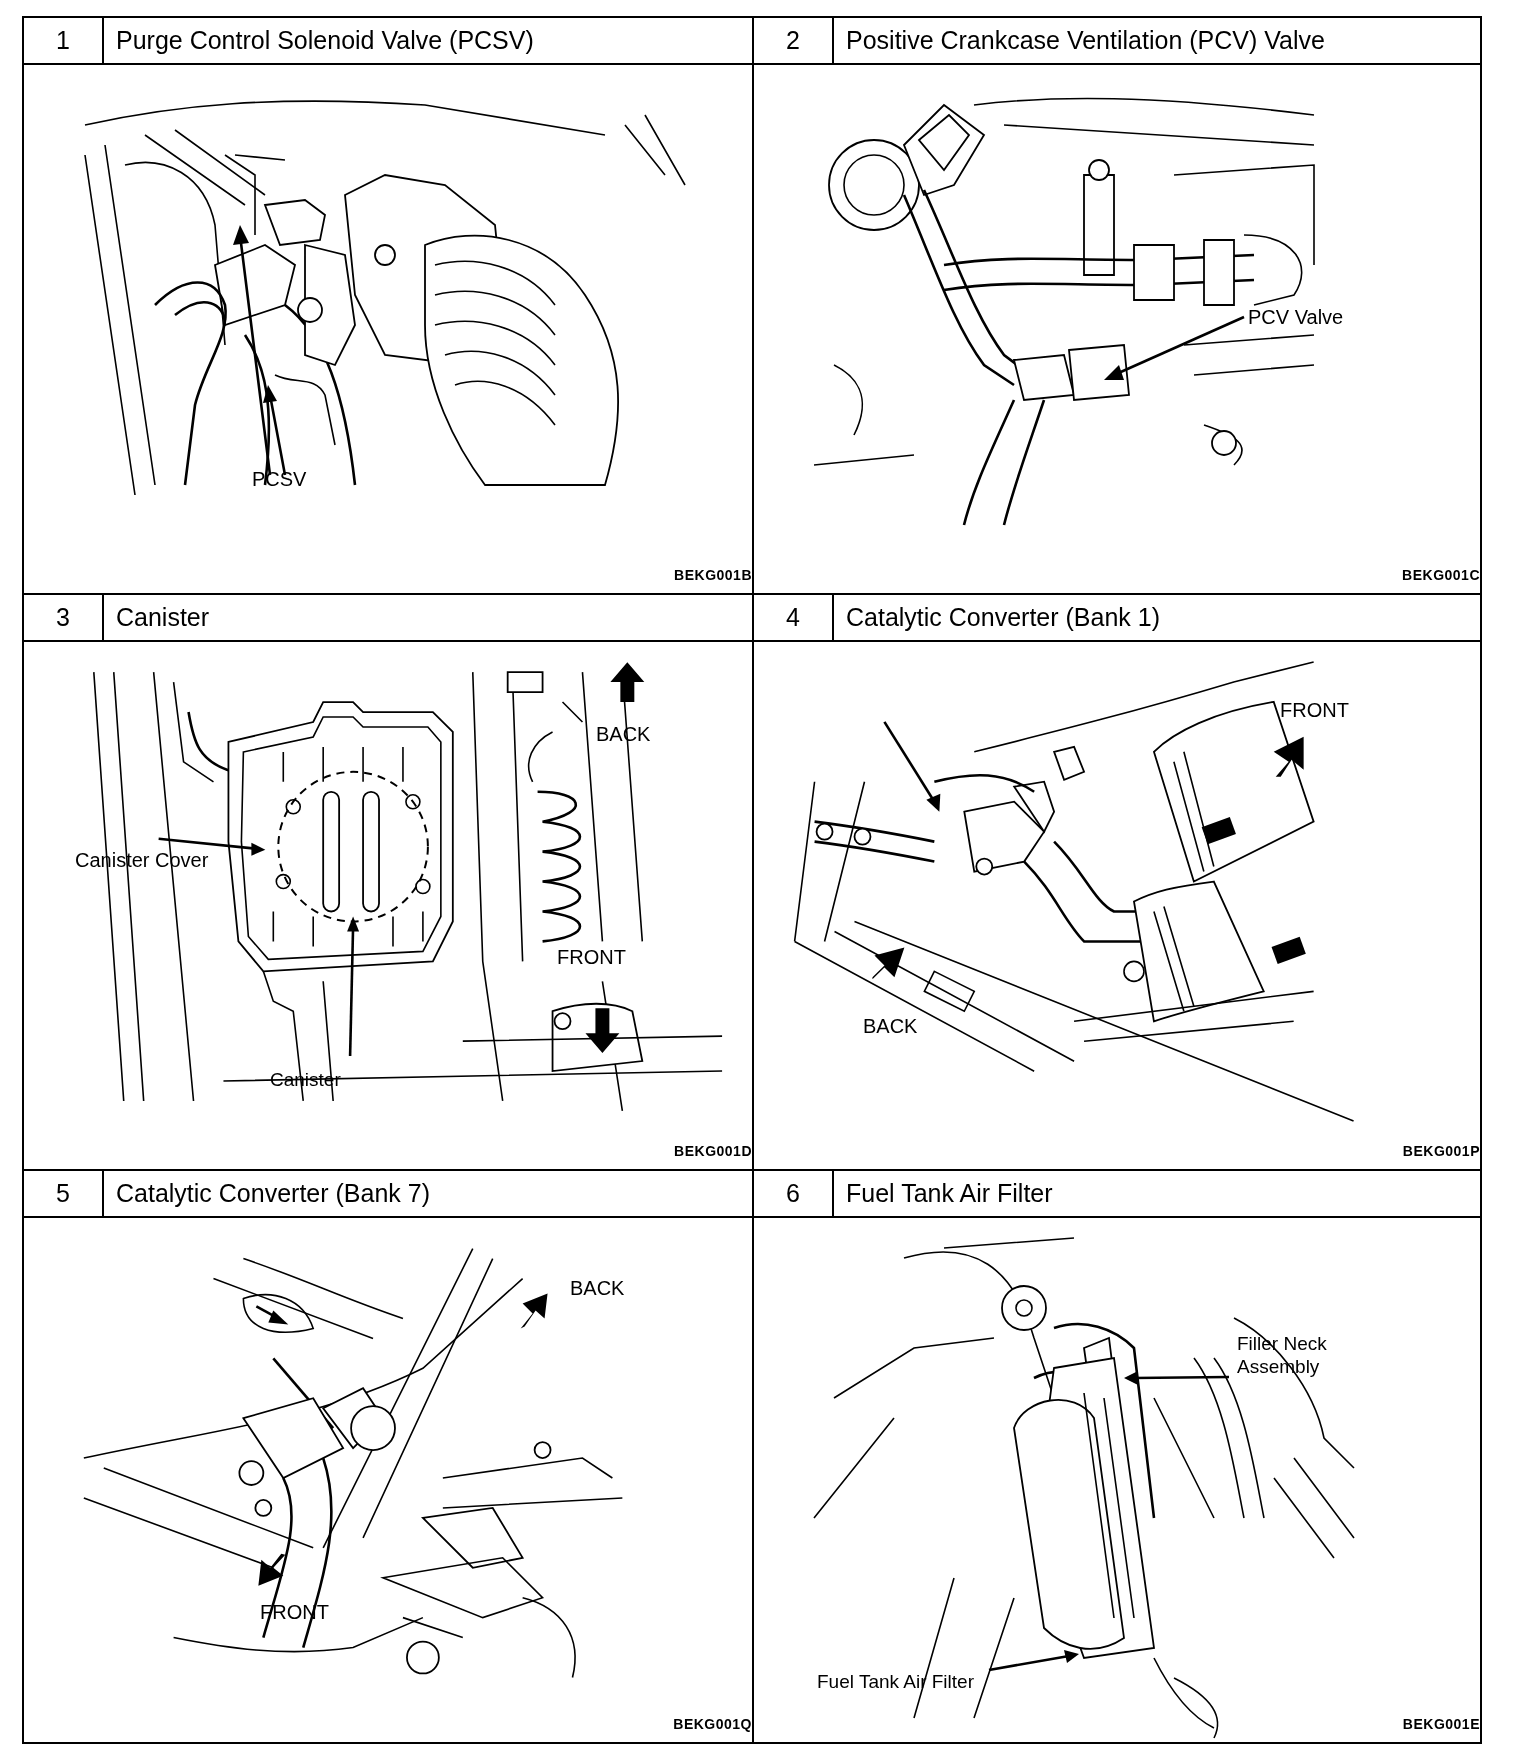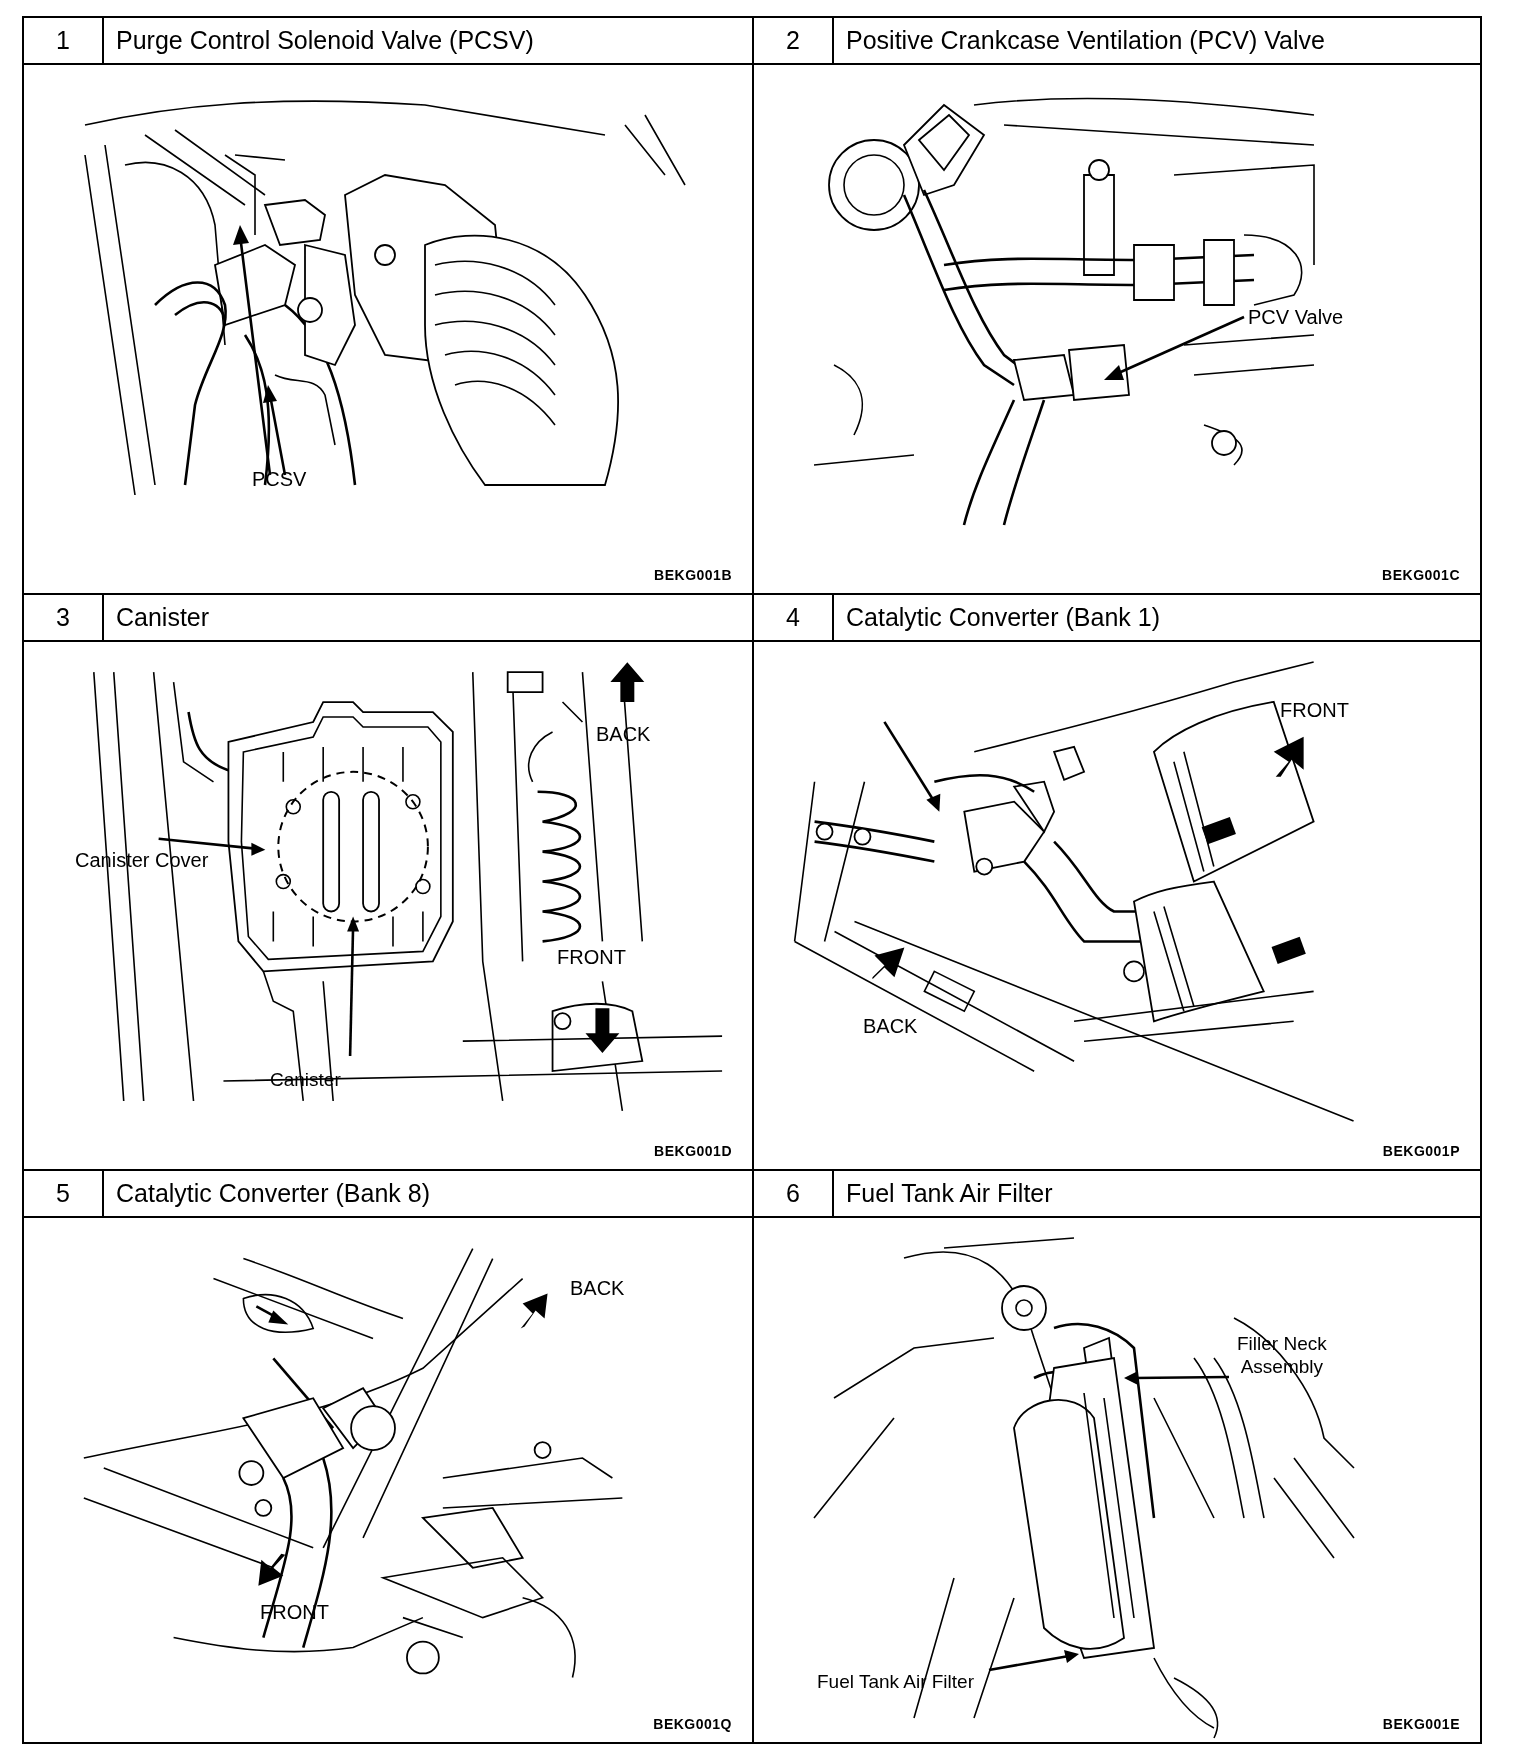--- a/index.html
+++ b/index.html
@@ -15,22 +15,22 @@
   .row3 { top:1153px; height:571px; }
   .head { position:absolute; left:0; top:0; right:0; height:47px;
           border-bottom:2px solid #000; box-sizing:border-box; }
   .num { position:absolute; left:0; top:0; width:80px; height:45px;
          border-right:2px solid #000; box-sizing:border-box;
          font-size:25px; line-height:45px; text-align:center; }
   .title { position:absolute; left:92px; top:0; height:37px;
            font-size:25px; line-height:45px; white-space:nowrap; }
   .fig { position:absolute; left:0; top:47px; right:0; bottom:0; }
   .fig svg { position:absolute; left:0; top:0; width:100%; height:100%; }
-  .code { position:absolute; right:20px; bottom:10px; font-size:14px; font-weight:bold; letter-spacing:0.5px; }
-  .lbl { position:absolute; font-size:20px; line-height:24px; white-space:nowrap;text-align:center; }
+  .code { position:absolute; right:0; bottom:10px; font-size:14px; font-weight:bold; letter-spacing:0.5px; }
+  .lbl { position:absolute; font-size:20px; line-height:24px; white-space:nowrap; }
   .lbl.bold { font-weight:bold;margin-top:12px; }
   svg .ln { fill:none; stroke:#000; stroke-width:1.6; }
   svg .thk { fill:none; stroke:#000; stroke-width:2.6; }
   svg .wf { fill:#fff; stroke:#000; stroke-width:1.8; }
   svg .blk { fill:#000; stroke:none; }
   svg .dash { fill:none; stroke:#000; stroke-width:2; stroke-dasharray:8 6; }
 </style>
 </head>
 <body>
 
@@ -191,21 +191,21 @@
       </svg>
       <div class="lbl" style="left:526px;top:56px;">FRONT</div>
       <div class="lbl" style="left:109px;top:372px;">BACK</div>
       <div class="code">BEKG001P</div>
     </div>
   </div>
 
   <div class="cell left row3">
     <div class="head">
       <div class="num">5</div>
-      <div class="title">Catalytic Converter (Bank 8)</div>
+      <div class="title">Catalytic Converter (Bank 7)</div>
     </div>
     <div class="fig">
       <svg viewBox="0 0 730 524">
         <path class="ln" d="M60 240 C200 210 300 200 400 150 L500 60"></path>
         <path class="ln" d="M220 40 C280 60 320 80 380 100 M190 60 L350 120"></path>
         <path class="ln" d="M450 30 L300 330 M470 40 L340 320"></path>
         <path class="ln" d="M220 80 C250 70 280 80 290 110 C250 120 220 110 220 80 Z"></path>
         <path class="thk" d="M250 140 L310 210"></path>
         <path class="wf" d="M300 190 L340 170 L360 200 L330 230 Z"></path>
         <circle class="wf" cx="350" cy="210" r="22"></circle>

